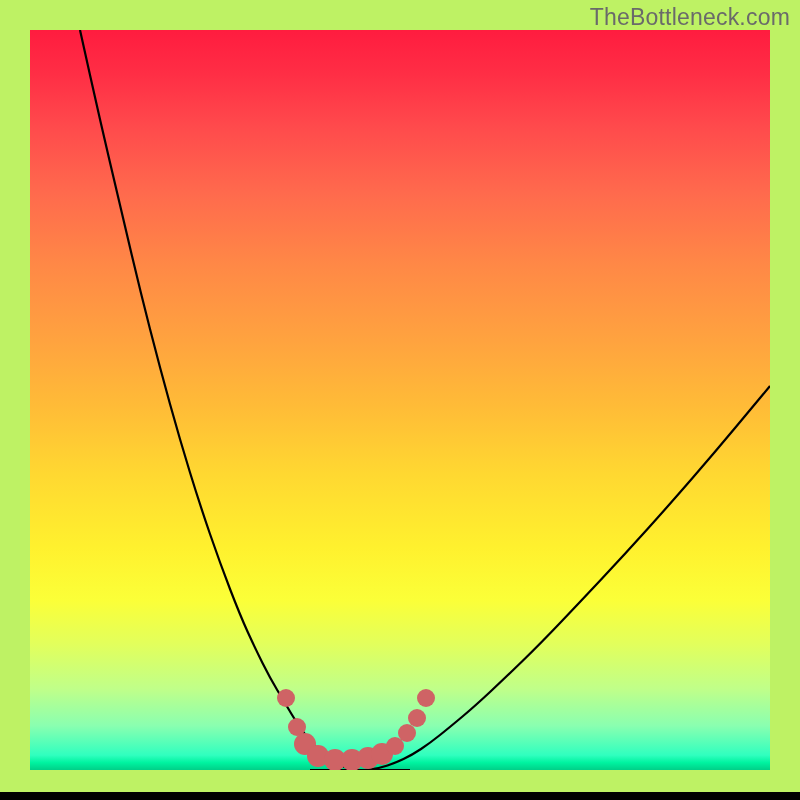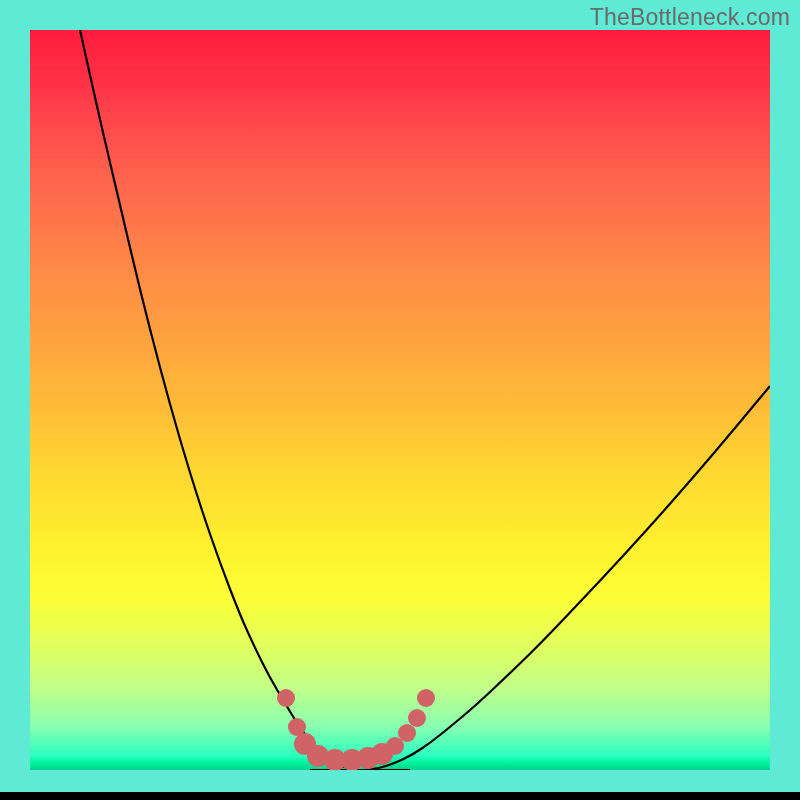--- a/index.html
+++ b/index.html
@@ -10,21 +10,21 @@
     background: #000;
     overflow: hidden;
     font-family: Arial, Helvetica, sans-serif;
   }
   .frame {
     position: absolute;
     top: 0;
     left: 0;
     width: 800px;
     height: 792px;
-    background: #5eead4;
+    background: #bef264;
   }
   .plot-bg {
     position: absolute;
     top: 30px;
     left: 30px;
     width: 740px;
     height: 740px;
     background: linear-gradient(
       to bottom,
       #ff1c3f 0%,

